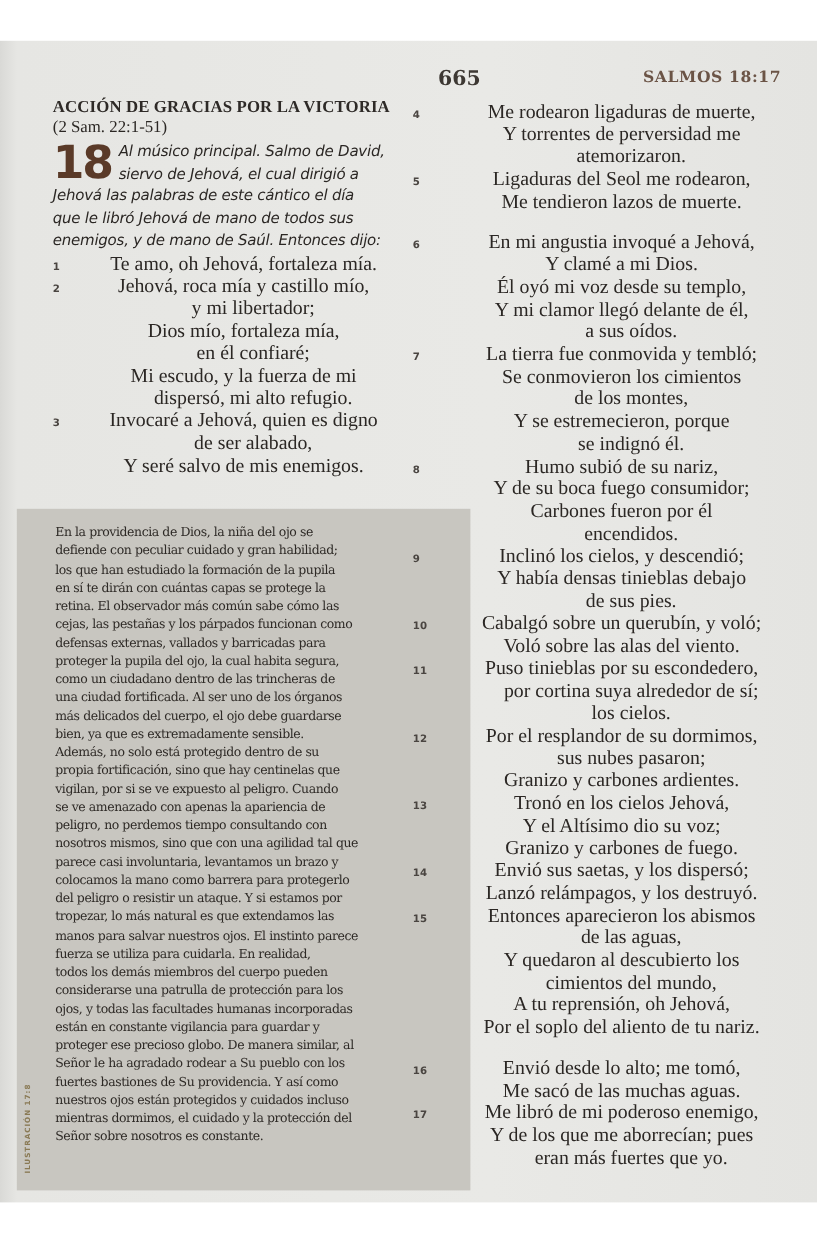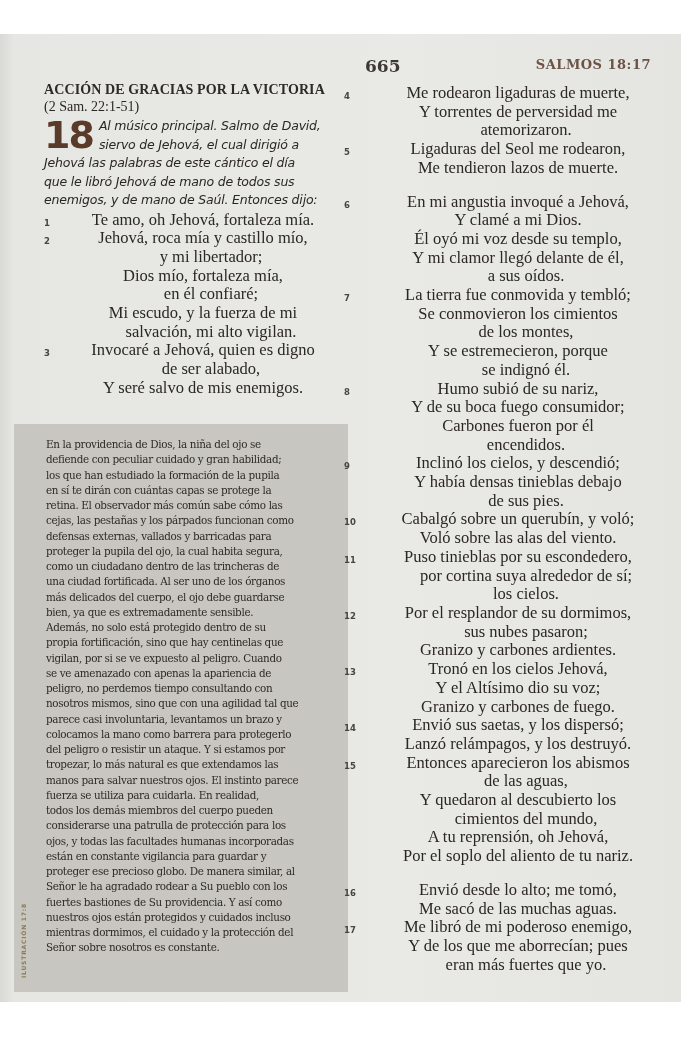--- a/index.html
+++ b/index.html
@@ -36,21 +36,21 @@
   }
   .verses { margin-top: 1px; }
   .v { position: relative; font-family: "Liberation Serif", serif; font-size: 16.5px; line-height: 18.7px; }
   .v .line { padding-left: 28px; white-space: nowrap; text-align: center; }
   .v .line.ind { padding-left: 44px; }
   .vn {
     position: absolute; left: 0; top: 3px; font-family: "DejaVu Sans", sans-serif;
     font-size: 8.5px; font-weight: bold; color: #4a4541;
   }
   .box {
-    position: absolute; left: 14px; top: 390px; width: 334px; height: 568px;
+    position: absolute; left: 14px; top: 390px; width: 378px; height: 568px;
     background: #c8c6c0;
   }
   .box-text {
     position: absolute; left: 32px; top: 13px; width: 280px;
     font-family: "DejaVu Serif", serif; font-size: 10.4px; line-height: 15.25px;
     color: #2e2a26; white-space: nowrap; letter-spacing: -0.35px;
   }
   .box-label {
     position: absolute; left: 6px; bottom: 14px; width: 10px; height: 80px;
     writing-mode: vertical-rl; transform: rotate(180deg);
@@ -85,21 +85,21 @@
           <span class="vn">1</span>
           <div class="line">Te amo, oh Jehová, fortaleza mía.</div>
         </div>
         <div class="v">
           <span class="vn">2</span>
           <div class="line">Jehová, roca mía y castillo mío,</div>
           <div class="line ind">y mi libertador;</div>
           <div class="line">Dios mío, fortaleza mía,</div>
           <div class="line ind">en él confiaré;</div>
           <div class="line">Mi escudo, y la fuerza de mi</div>
-          <div class="line ind">salvación, mi alto vigilan.</div>
+          <div class="line ind">dispersó, mi alto refugio.</div>
         </div>
         <div class="v">
           <span class="vn">3</span>
           <div class="line">Invocaré a Jehová, quien es digno</div>
           <div class="line ind">de ser alabado,</div>
           <div class="line">Y seré salvo de mis enemigos.</div>
         </div>
       </div>
   </div>
 

